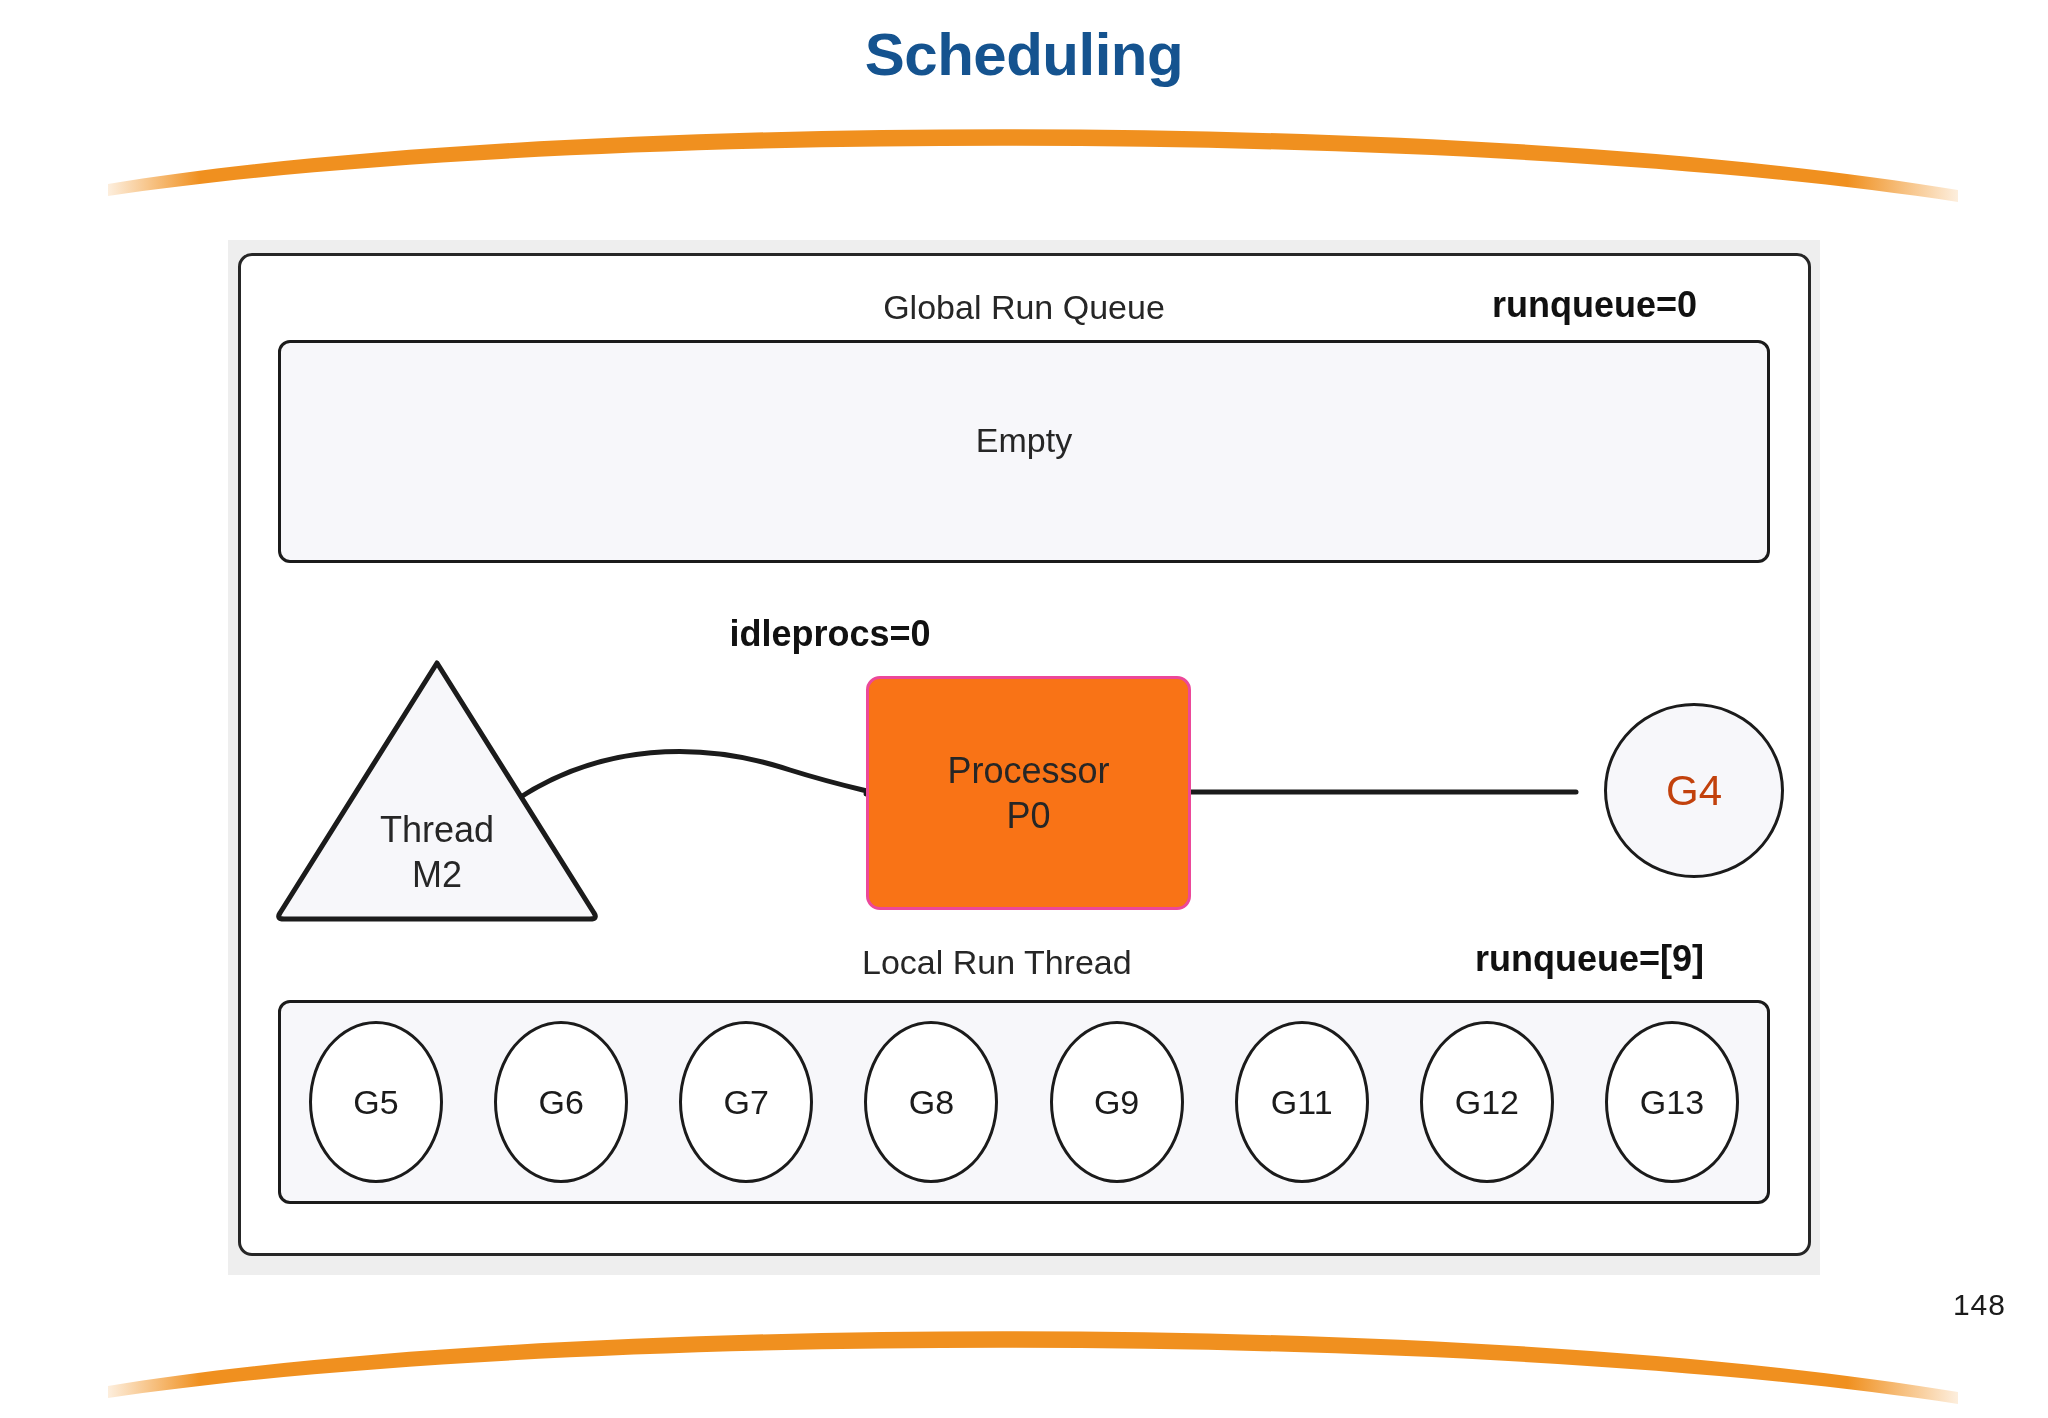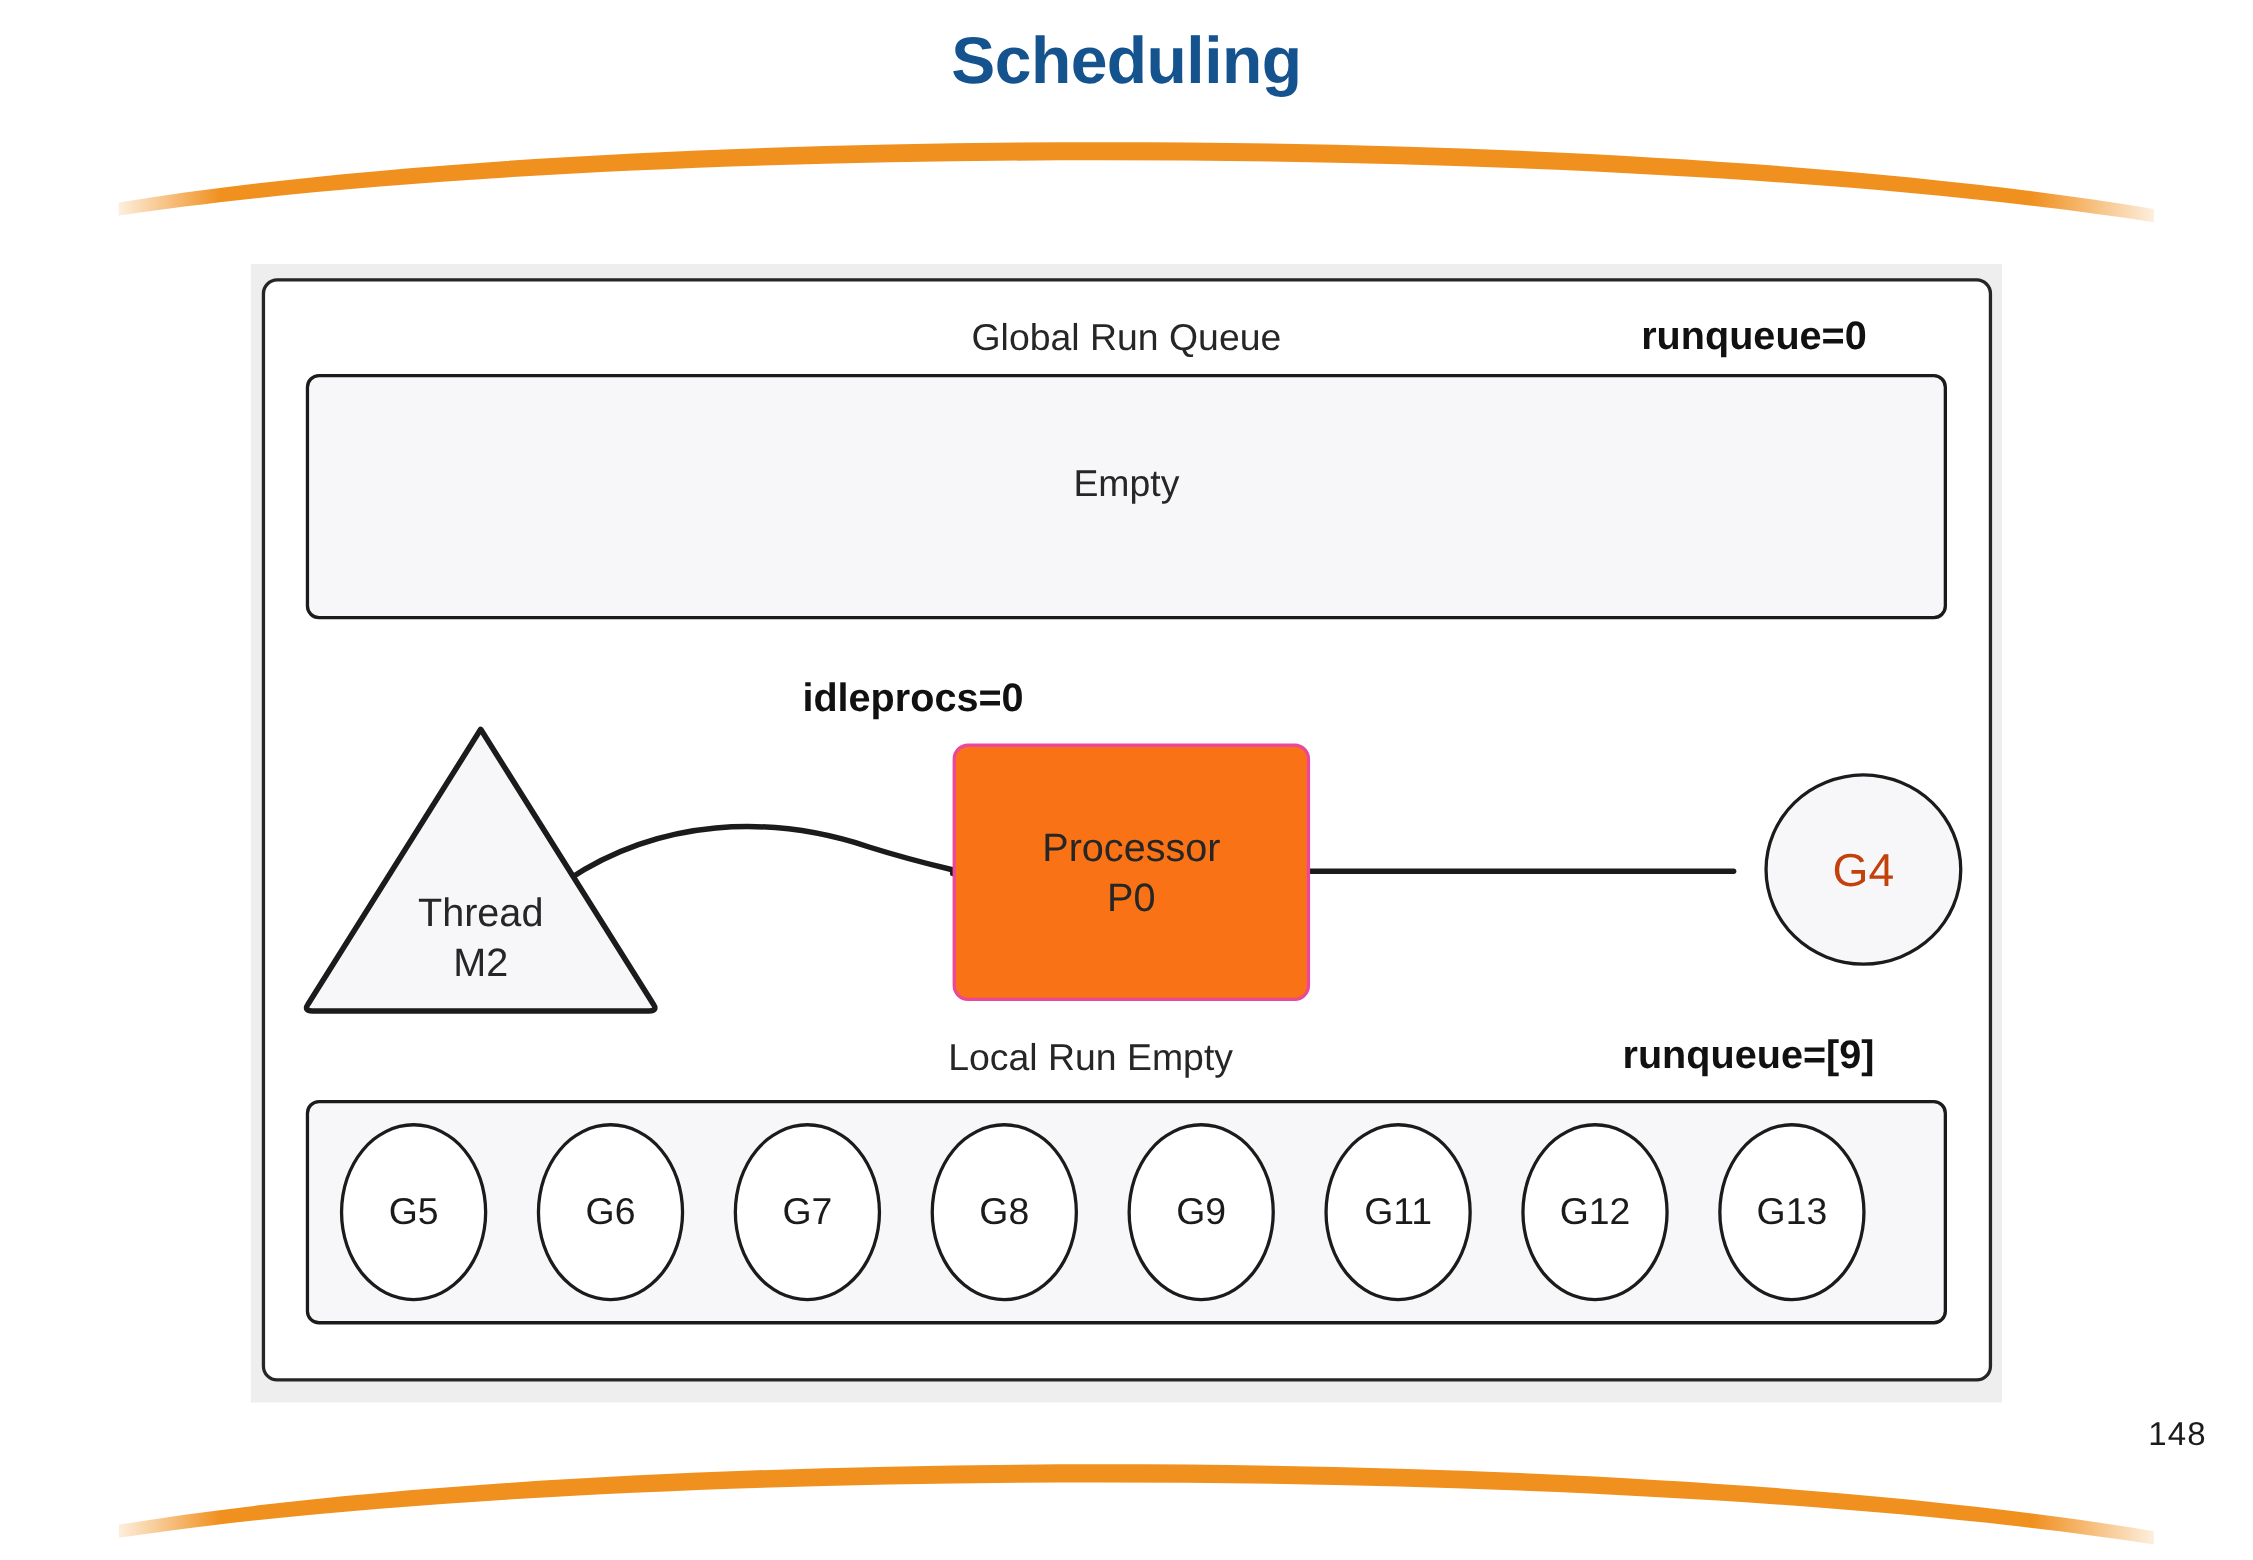--- a/index.html
+++ b/index.html
@@ -190,21 +190,21 @@
     height: 204px;
   }
   .lrq-row {
     position: absolute;
     left: 22px;
     top: 18px;
     right: 22px;
     bottom: 18px;
     display: flex;
     align-items: center;
-    justify-content: flex-start;
+    justify-content: space-between;
     padding: 0 6px;
     box-sizing: border-box;
     gap: 45px;
   }
   .g-circle {
     width: 134px;
     height: 162px;
     border: 3px solid #1b1b1b;
     border-radius: 50%;
     background: #ffffff;
@@ -285,21 +285,21 @@
   </div>
 </div>
 
 <div class="processor-box">
   <span>Processor</span>
   <span>P0</span>
 </div>
 
 <div class="g4-circle">G4</div>
 
-<div class="dlabel lrq-label">Local Run Empty</div>
+<div class="dlabel lrq-label">Local Run Thread</div>
 <div class="dlabel bold lrq-stat">runqueue=[9]</div>
 
 <div class="queue-box local-queue">
   <div class="lrq-row" id="lrq-row">
       <div class="g-circle">G5</div>
       <div class="g-circle">G6</div>
       <div class="g-circle">G7</div>
       <div class="g-circle">G8</div>
       <div class="g-circle">G9</div>
       <div class="g-circle">G11</div>

